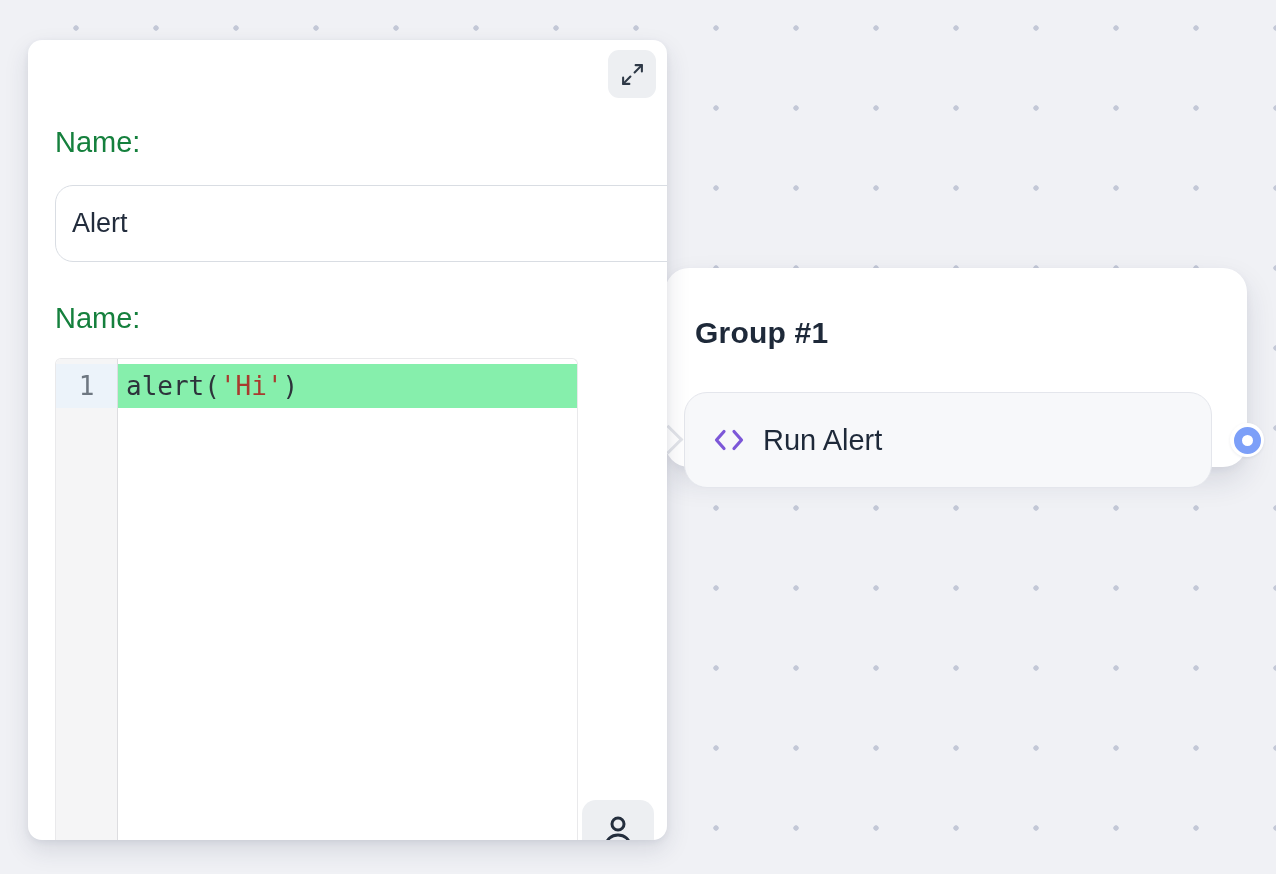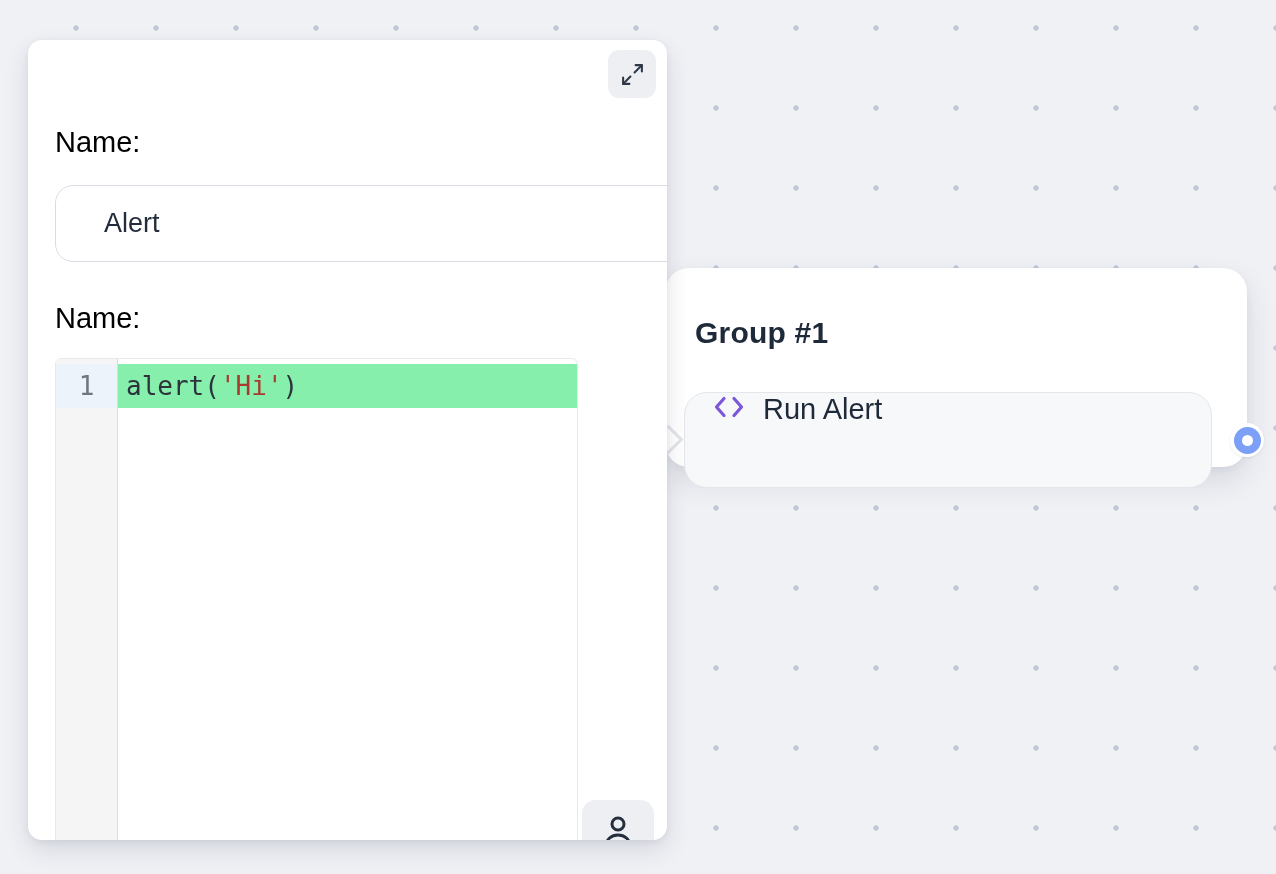--- a/index.html
+++ b/index.html
@@ -22,21 +22,21 @@
     box-shadow:0 14px 30px rgba(35,45,75,.12), 0 3px 8px rgba(35,45,75,.05);
     z-index:2;
   }
   .group-title {
     position:absolute; left:30px; top:48px;
     font-size:30px; font-weight:700; color:#1e2939; letter-spacing:.2px;
   }
   .node {
     position:absolute; left:19px; top:124px; width:528px; height:96px;
     background:#f7f8fa; border:1px solid #e4e6ec; border-radius:23px;
-    display:flex; padding-left:27px;
+    display:flex; align-items:center; padding-left:27px;
   }
   .node-icon { display:flex; margin-right:17px; }
   .node-label { font-size:29px; color:#1e2939; }
 
   .handle-in {
     position:absolute; left:-7px; top:161px; width:21px; height:21px;
     background:#ffffff;
     border-top:3px solid #e2e4e9; border-right:3px solid #e2e4e9;
     transform:rotate(45deg); z-index:1;
   }
@@ -56,27 +56,27 @@
     position:absolute; left:28px; top:40px; width:639px; height:800px;
     background:#ffffff; border-radius:14px;
     box-shadow:0 10px 25px rgba(40,50,80,.13), 0 2px 6px rgba(40,50,80,.07);
     overflow:hidden; z-index:3;
   }
   .expand-btn {
     position:absolute; left:580px; top:10px; width:48px; height:48px;
     border:none; border-radius:11px; background:#edeff2;
     display:flex; align-items:center; justify-content:center; cursor:pointer;
   }
-  .field-label { position:absolute; left:27px; font-size:29px; color:#000000; }
+  .field-label { position:absolute; left:27px; font-size:29px; color:#15803d; }
   .name-label { top:86px; }
   .code-label { top:262px; }
   .name-input {
     position:absolute; left:27px; top:145px; width:702px; height:77px;
     border:1px solid #d9dde3; border-radius:18px; background:#ffffff;
-    padding:0 48px; font-size:27px; color:#222c3c; outline:none;
+    padding:0 16px; font-size:27px; color:#222c3c; outline:none;
     font-family:"Liberation Sans", sans-serif;
   }
 
   .code-editor {
     position:absolute; left:27px; top:318px; width:523px; height:522px;
     border:1px solid #e9e9eb; border-bottom:none; border-radius:6px 6px 0 0;
     background:#ffffff; display:flex; overflow:hidden;
     font-family:"DejaVu Sans Mono", monospace; font-size:26px; cursor:text;
   }
   .gutter {

